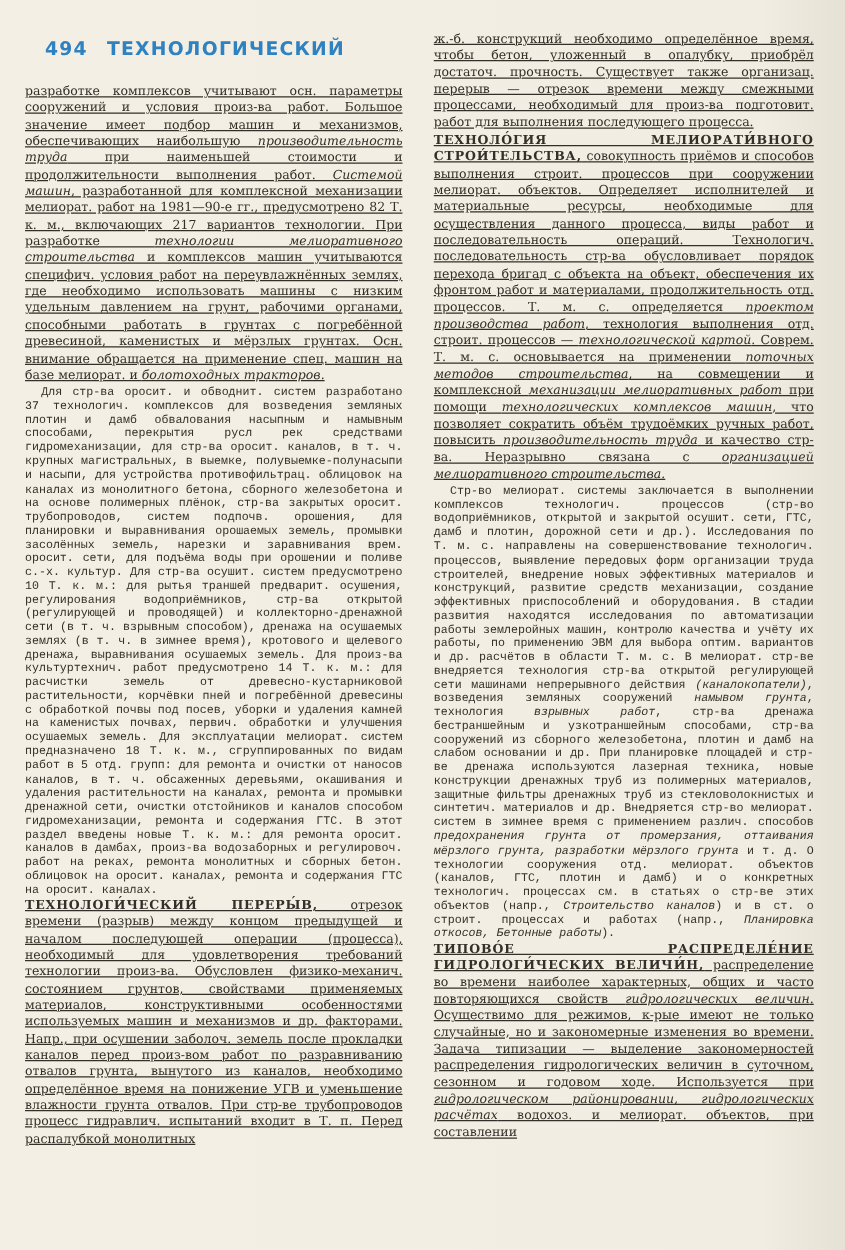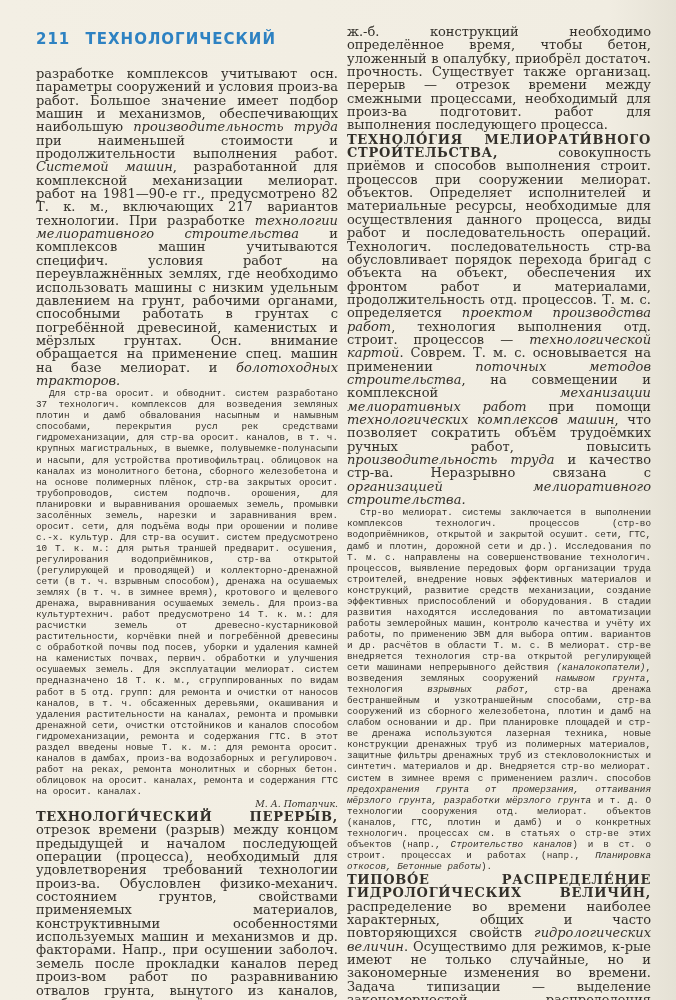--- a/index.html
+++ b/index.html
@@ -20,43 +20,42 @@
     position: absolute; left: 36px; top: 30px;
     font-family: "DejaVu Sans", sans-serif;
     font-weight: bold; font-size: 15px; letter-spacing: 1px;
     white-space: nowrap;
   }
   .running-head .page-number { margin-right: 9px; }
   .column {
     position: absolute;
     text-align: justify;
   }
-  #col-left  { left: 36px;  top: 67px; width: 302px; }
+  #col-left  { left: 20px;  top: 67px; width: 302px; }
   #col-right { left: 347px; top: 25px; width: 304px; }
   p.block { margin: 0; padding: 0; }
   p.block + p.block { margin-top: 1px; }
-  .normal { font-size: 13px; line-height: 13.35px; }
+  .normal { font-size: 10px; line-height: 13.35px; text-decoration: underline; }
   .small  { font-size: 9.3px;  line-height: 11.05px; }
   .indent { text-indent: 13px; font-family: Liberation Mono, monospace; }
   .signature { text-align: right; }
   .it { font-style: italic; }
   .bd { font-weight: bold; letter-spacing: 0.7px; }
 </style>
 </head>
 <body>
 
 <div class="page" style="color: rgb(51, 48, 42);">
   <header class="running-head" style="color: rgb(46, 130, 194);">
-    <span class="page-number">211</span>
+    <span class="page-number">494</span>
     <span class="running-title">ТЕХНОЛОГИЧЕСКИЙ</span>
   </header>
   <section class="column" id="col-left">
       <p class="block normal"><span>разработке комплексов учитывают осн. параметры сооружений и условия произ-ва работ. Большое значение имеет подбор машин и механизмов, обеспечивающих наибольшую </span><span class="it">производительность труда</span><span> при наименьшей стоимости и продолжительности выполнения работ. </span><span class="it">Системой машин</span><span>, разработанной для комплексной механизации мелиорат. работ на 1981—90-е гг., предусмотрено 82 Т. к. м., включающих 217 вариантов технологии. При разработке </span><span class="it">технологии мелиоративного строительства</span><span> и комплексов машин учитываются специфич. условия работ на переувлажнённых землях, где необходимо использовать машины с низким удельным давлением на грунт, рабочими органами, способными работать в грунтах с погребённой древесиной, каменистых и мёрзлых грунтах. Осн. внимание обращается на применение спец. машин на базе мелиорат. и </span><span class="it">болотоходных тракторов.</span></p>
       <p class="block small indent"><span>Для стр-ва оросит. и обводнит. систем разработано 37 технологич. комплексов для возведения земляных плотин и дамб обвалования насыпным и намывным способами, перекрытия русл рек средствами гидромеханизации, для стр-ва оросит. каналов, в т. ч. крупных магистральных, в выемке, полувыемке-полунасыпи и насыпи, для устройства противофильтрац. облицовок на каналах из монолитного бетона, сборного железобетона и на основе полимерных плёнок, стр-ва закрытых оросит. трубопроводов, систем подпочв. орошения, для планировки и выравнивания орошаемых земель, промывки засолённых земель, нарезки и заравнивания врем. оросит. сети, для подъёма воды при орошении и поливе с.-х. культур. Для стр-ва осушит. систем предусмотрено 10 Т. к. м.: для рытья траншей предварит. осушения, регулирования водоприёмников, стр-ва открытой (регулирующей и проводящей) и коллекторно-дренажной сети (в т. ч. взрывным способом), дренажа на осушаемых землях (в т. ч. в зимнее время), кротового и щелевого дренажа, выравнивания осушаемых земель. Для произ-ва культуртехнич. работ предусмотрено 14 Т. к. м.: для расчистки земель от древесно-кустарниковой растительности, корчёвки пней и погребённой древесины с обработкой почвы под посев, уборки и удаления камней на каменистых почвах, первич. обработки и улучшения осушаемых земель. Для эксплуатации мелиорат. систем предназначено 18 Т. к. м., сгруппированных по видам работ в 5 отд. групп: для ремонта и очистки от наносов каналов, в т. ч. обсаженных деревьями, окашивания и удаления растительности на каналах, ремонта и промывки дренажной сети, очистки отстойников и каналов способом гидромеханизации, ремонта и содержания ГТС. В этот раздел введены новые Т. к. м.: для ремонта оросит. каналов в дамбах, произ-ва водозаборных и регулировоч. работ на реках, ремонта монолитных и сборных бетон. облицовок на оросит. каналах, ремонта и содержания ГТС на оросит. каналах.</span></p>
-      <p class="block small signature"><span class="it">М. А. Потапчик.</span></p>
       <p class="block normal"><span class="bd">ТЕХНОЛОГИ́ЧЕСКИЙ ПЕРЕРЫ́В,</span><span> отрезок времени (разрыв) между концом предыдущей и началом последующей операции (процесса), необходимый для удовлетворения требований технологии произ-ва. Обусловлен физико-механич. состоянием грунтов, свойствами применяемых материалов, конструктивными особенностями используемых машин и механизмов и др. факторами. Напр., при осушении заболоч. земель после прокладки каналов перед произ-вом работ по разравниванию отвалов грунта, вынутого из каналов, необходимо определённое время на понижение УГВ и уменьшение влажности грунта отвалов. При стр-ве трубопроводов процесс гидравлич. испытаний входит в Т. п. Перед распалубкой монолитных</span></p>
     </section>
   <section class="column" id="col-right">
       <p class="block normal"><span>ж.-б. конструкций необходимо определённое время, чтобы бетон, уложенный в опалубку, приобрёл достаточ. прочность. Существует также организац. перерыв — отрезок времени между смежными процессами, необходимый для произ-ва подготовит. работ для выполнения последующего процесса.</span></p>
       <p class="block normal"><span class="bd">ТЕХНОЛО́ГИЯ МЕЛИОРАТИ́ВНОГО СТРОИ́ТЕЛЬСТВА,</span><span> совокупность приёмов и способов выполнения строит. процессов при сооружении мелиорат. объектов. Определяет исполнителей и материальные ресурсы, необходимые для осуществления данного процесса, виды работ и последовательность операций. Технологич. последовательность стр-ва обусловливает порядок перехода бригад с объекта на объект, обеспечения их фронтом работ и материалами, продолжительность отд. процессов. Т. м. с. определяется </span><span class="it">проектом производства работ</span><span>, технология выполнения отд. строит. процессов — </span><span class="it">технологической картой</span><span>. Соврем. Т. м. с. основывается на применении </span><span class="it">поточных методов строительства</span><span>, на совмещении и комплексной </span><span class="it">механизации мелиоративных работ</span><span> при помощи </span><span class="it">технологических комплексов машин</span><span>, что позволяет сократить объём трудоёмких ручных работ, повысить </span><span class="it">производительность труда</span><span> и качество стр-ва. Неразрывно связана с </span><span class="it">организацией мелиоративного строительства.</span></p>
       <p class="block small indent"><span>Стр-во мелиорат. системы заключается в выполнении комплексов технологич. процессов (стр-во водоприёмников, открытой и закрытой осушит. сети, ГТС, дамб и плотин, дорожной сети и др.). Исследования по Т. м. с. направлены на совершенствование технологич. процессов, выявление передовых форм организации труда строителей, внедрение новых эффективных материалов и конструкций, развитие средств механизации, создание эффективных приспособлений и оборудования. В стадии развития находятся исследования по автоматизации работы землеройных машин, контролю качества и учёту их работы, по применению ЭВМ для выбора оптим. вариантов и др. расчётов в области Т. м. с. В мелиорат. стр-ве внедряется технология стр-ва открытой регулирующей сети машинами непрерывного действия </span><span class="it">(каналокопатели)</span><span>, возведения земляных сооружений </span><span class="it">намывом грунта</span><span>, технология </span><span class="it">взрывных работ</span><span>, стр-ва дренажа бестраншейным и узкотраншейным способами, стр-ва сооружений из сборного железобетона, плотин и дамб на слабом основании и др. При планировке площадей и стр-ве дренажа используются лазерная техника, новые конструкции дренажных труб из полимерных материалов, защитные фильтры дренажных труб из стекловолокнистых и синтетич. материалов и др. Внедряется стр-во мелиорат. систем в зимнее время с применением различ. способов </span><span class="it">предохранения грунта от промерзания, оттаивания мёрзлого грунта, разработки мёрзлого грунта</span><span> и т. д. О технологии сооружения отд. мелиорат. объектов (каналов, ГТС, плотин и дамб) и о конкретных технологич. процессах см. в статьях о стр-ве этих объектов (напр., </span><span class="it">Строительство каналов</span><span>) и в ст. о строит. процессах и работах (напр., </span><span class="it">Планировка откосов, Бетонные работы</span><span>).</span></p>
       <p class="block normal"><span class="bd">ТИПОВО́Е РАСПРЕДЕЛЕ́НИЕ ГИДРОЛОГИ́ЧЕСКИХ ВЕЛИЧИ́Н,</span><span> распределение во времени наиболее характерных, общих и часто повторяющихся свойств </span><span class="it">гидрологических величин</span><span>. Осуществимо для режимов, к-рые имеют не только случайные, но и закономерные изменения во времени. Задача типизации — выделение закономерностей распределения гидрологических величин в суточном, сезонном и годовом ходе. Используется при </span><span class="it">гидрологическом районировании, гидрологических расчётах</span><span> водохоз. и мелиорат. объектов, при составлении</span></p>
     </section>
 </div>
 

